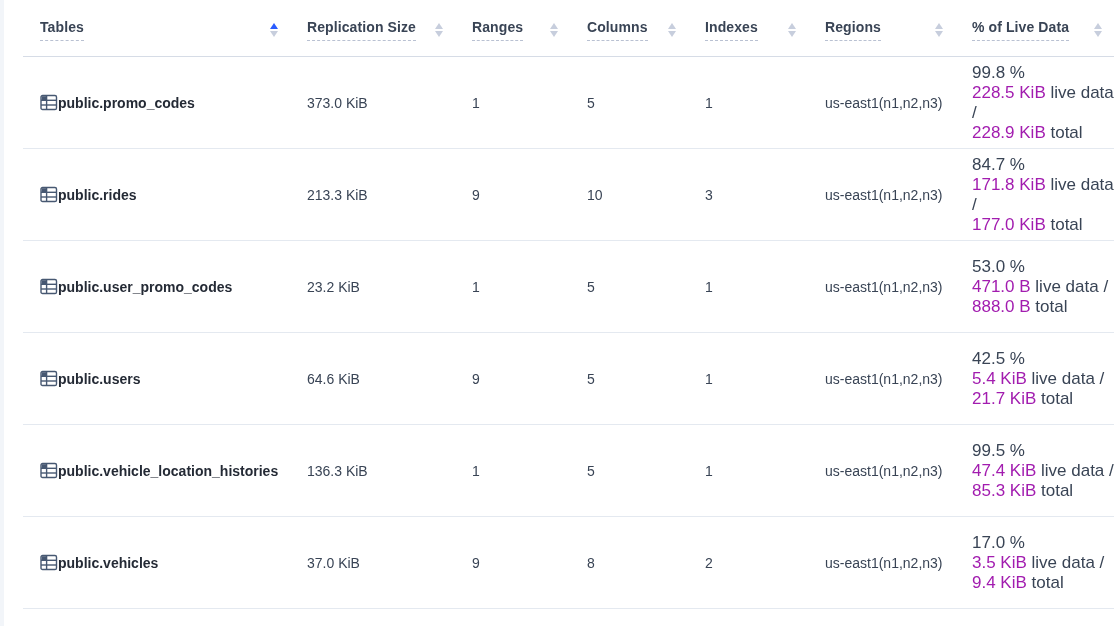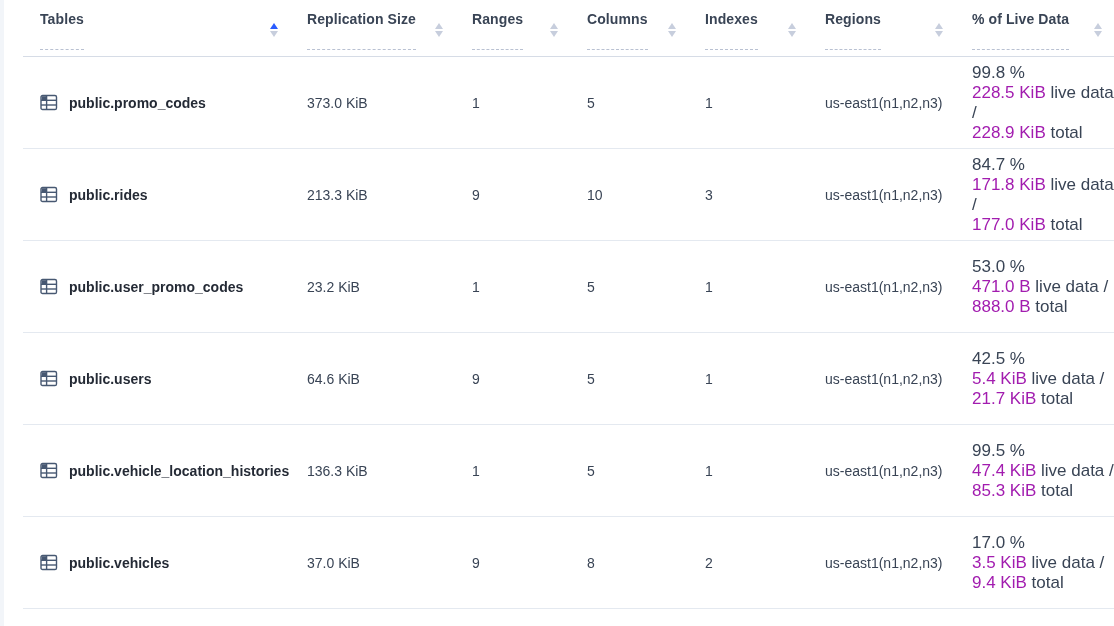--- a/index.html
+++ b/index.html
@@ -4,30 +4,30 @@
 <style>
   * { margin:0; padding:0; box-sizing:border-box; }
   html,body { width:1114px; height:626px; background:#ffffff; overflow:hidden;
               font-family:"Liberation Sans", sans-serif; }
   .page-edge { position:absolute; left:0; top:0; width:4px; height:626px; background:#f2f5f9; }
   .tbl { position:absolute; left:23px; top:4px; width:1091px; }
   .grid-row { display:grid; grid-template-columns:267px 165px 115px 118px 120px 147px minmax(0,1fr); }
   .thead { border-bottom:1px solid #d6dce6; height:53px; }
   .th { display:flex; align-items:center; justify-content:space-between; padding:0 12px 0 17px; }
   .th-label { font-size:14px; font-weight:700; color:#394455; letter-spacing:.1px;
-              border-bottom:1.5px dashed #b9c1d2; padding-bottom:22px; cursor:pointer; }
+              border-bottom:1.5px dashed #b9c1d2; padding-bottom:5px; cursor:pointer; }
   .sorter { display:flex; flex-direction:column; align-items:center; gap:2px; cursor:pointer; flex:none; }
   .tri-up { width:0; height:0; border-left:4.5px solid transparent; border-right:4.5px solid transparent;
             border-bottom:6px solid #c7cedd; }
   .tri-down { width:0; height:0; border-left:4.5px solid transparent; border-right:4.5px solid transparent;
               border-top:6px solid #c7cedd; }
   .tri-up.active { border-bottom-color:#2a5cff; }
   .row { height:92px; border-bottom:1px solid #e4e9f0; cursor:pointer; }
   .td { display:flex; align-items:center; padding-left:17px; font-size:14px; color:#394455; }
-  .td-name { gap:11px; }
+  .td-name { }
   .name { font-size:14px; font-weight:700; color:#242a35; }
   .tbl-icon { flex:none; display:flex; }
   .live-cell { display:block; align-self:center; font-size:17px; line-height:20px; color:#394455; }
   .sz { font-weight:400; color:#a21caf; }
 </style>
 </head>
 <body>
 
 <div class="page-edge"></div>
 

